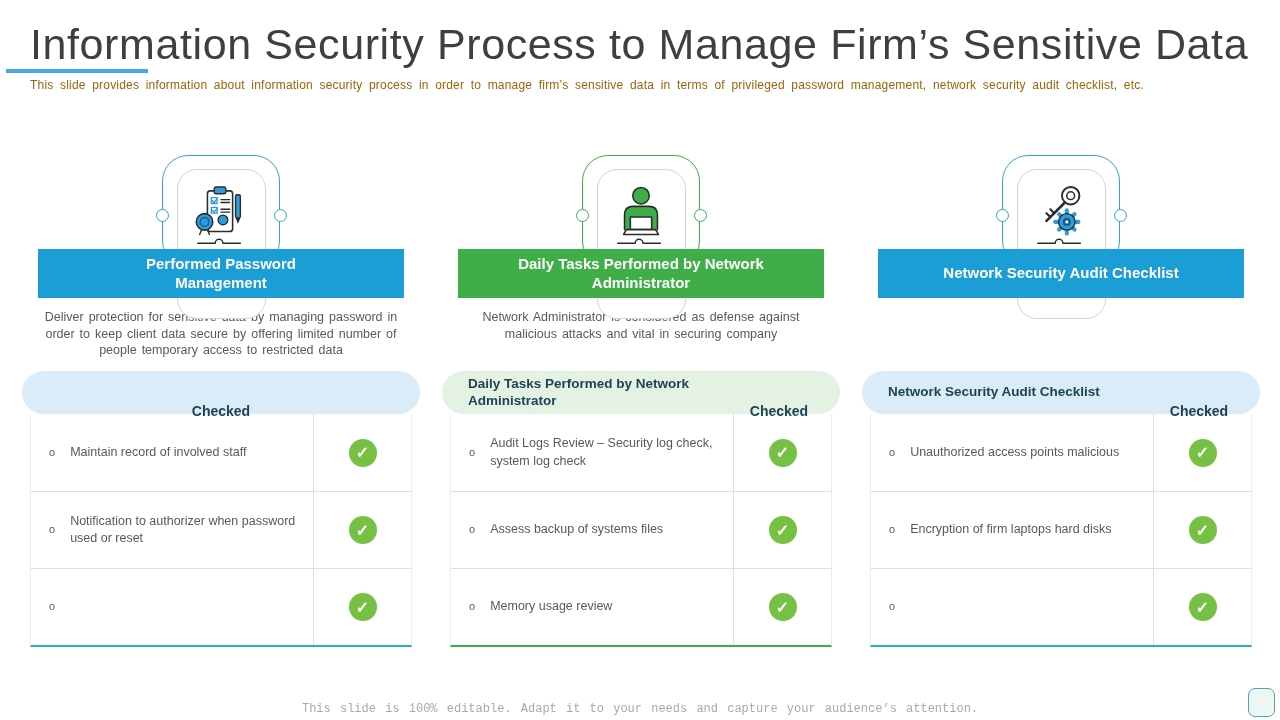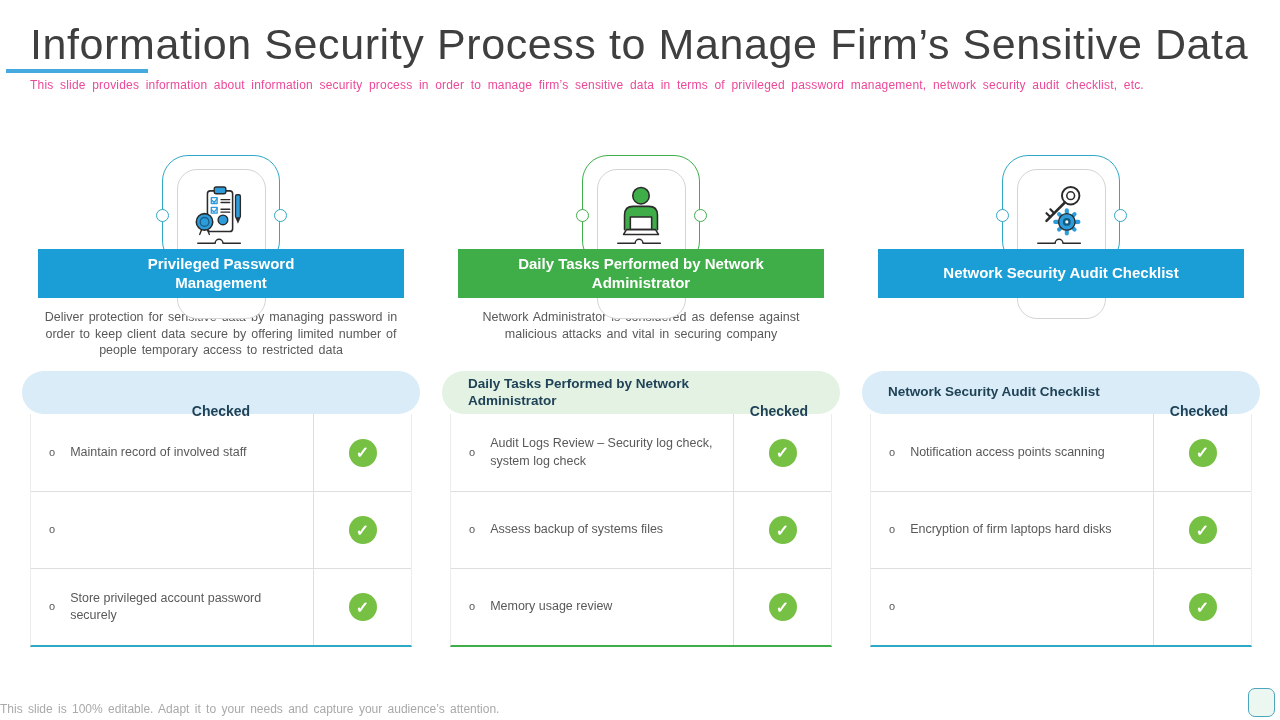--- a/index.html
+++ b/index.html
@@ -18,21 +18,21 @@
     font-size:43px; font-weight:400; color:#3f3f3f;
     letter-spacing:0.6px; white-space:nowrap;
   }
   .title-underline {
     position:absolute; left:6px; top:69px;
     width:142px; height:4px;
     background:var(--underline_blue,#45AADF);
   }
   .page-subtitle {
     position:absolute; left:30px; top:78px; width:1200px;
-    font-size:12px; color:#ec4899; word-spacing:3px; letter-spacing:0.2px;
+    font-size:12px; color:#a16207; word-spacing:3px; letter-spacing:0.2px;
   }
 
   
   .column { position:absolute; top:0; width:382px; height:720px; }
   .col-1 { left:30px; }
   .col-2 { left:450px; }
   .col-3 { left:870px; }
 
   
   .frame {
@@ -115,21 +115,21 @@
   .check {
     width:28px; height:28px; border-radius:50%;
     background:var(--check_green,#76C043); color:#fff;
     display:flex; align-items:center; justify-content:center;
     font-size:16px; font-weight:bold;
   }
 
   
   .slide-footer {
     position:absolute; left:0; top:702px; width:1280px;
-    text-align:left; font-size:12px; color:#a9a9a9; word-spacing:2px;
+    text-align:center; font-size:12px; color:#a9a9a9; word-spacing:2px;font-family:Liberation Mono, monospace;
   }
   .corner-btn {
     position:absolute; right:5px; bottom:3px; width:27px; height:29px;
     border:1.5px solid #4BA6BC; border-radius:7px; background:#EDF7F1;
   }
 </style>
 </head>
 <body>
 
 <h1 class="page-title">Information Security Process to Manage Firm’s Sensitive Data</h1>
@@ -156,48 +156,48 @@
         <path d="M47 36l2.5 6 2.5-6z" fill="#2b2b2b"></path>
         <circle cx="15" cy="40" r="8.5" fill="#2D9CDB" stroke="#2b2b2b" stroke-width="1.6"></circle>
         <circle cx="15" cy="40" r="4.5" fill="none" stroke="#1a5f8a" stroke-width="1.4"></circle>
         <path d="M12 48l-2 5M18 48l2 5" stroke="#2b2b2b" stroke-width="1.4"></path>
         <circle cx="34" cy="38" r="5" fill="#2D9CDB" stroke="#2b2b2b" stroke-width="1.4"></circle>
         <path d="M8 62h18a4 4 0 0 1 8 0h18" stroke="#2b2b2b" stroke-width="1.5" fill="none"></path>
       </svg>
     </div>
   </div>
   <div class="banner">
-      <span class="bw-200">Privileged Password Management</span>
+      <span class="bw-200">Performed Password Management</span>
     </div>
   <p class="desc">Deliver protection for sensitive data by managing password in order to keep client data secure by offering limited number of people temporary access to restricted data</p>
   <div class="pill">
     <span class="pill-checked">Checked</span>
   </div>
   <div class="check-table">
     <div class="row">
       <div class="cell-text">
           <span class="bullet">o</span>
           <span>Maintain record of involved staff</span>
         </div>
       <div class="cell-check">
           <span class="check">✓</span>
         </div>
     </div>
     <div class="row">
       <div class="cell-text">
           <span class="bullet">o</span>
-        </div>
-      <div class="cell-check">
-          <span class="check">✓</span>
-        </div>
-    </div>
-    <div class="row">
-      <div class="cell-text">
-          <span class="bullet">o</span>
-          <span>Store privileged account password securely</span>
+          <span>Notification to authorizer when password used or reset</span>
+        </div>
+      <div class="cell-check">
+          <span class="check">✓</span>
+        </div>
+    </div>
+    <div class="row">
+      <div class="cell-text">
+          <span class="bullet">o</span>
         </div>
       <div class="cell-check">
           <span class="check">✓</span>
         </div>
     </div>
   </div>
 </section>
 
 <section class="column col-2 t-green">
   <div class="frame">
@@ -280,21 +280,21 @@
     </div>
   <p class="desc"></p>
   <div class="pill">
     <span class="pill-title">Network Security Audit Checklist</span>
     <span class="pill-checked">Checked</span>
   </div>
   <div class="check-table">
     <div class="row">
       <div class="cell-text">
           <span class="bullet">o</span>
-          <span>Notification access points scanning</span>
+          <span>Unauthorized access points malicious</span>
         </div>
       <div class="cell-check">
           <span class="check">✓</span>
         </div>
     </div>
     <div class="row">
       <div class="cell-text">
           <span class="bullet">o</span>
           <span>Encryption of firm laptops hard disks</span>
         </div>

